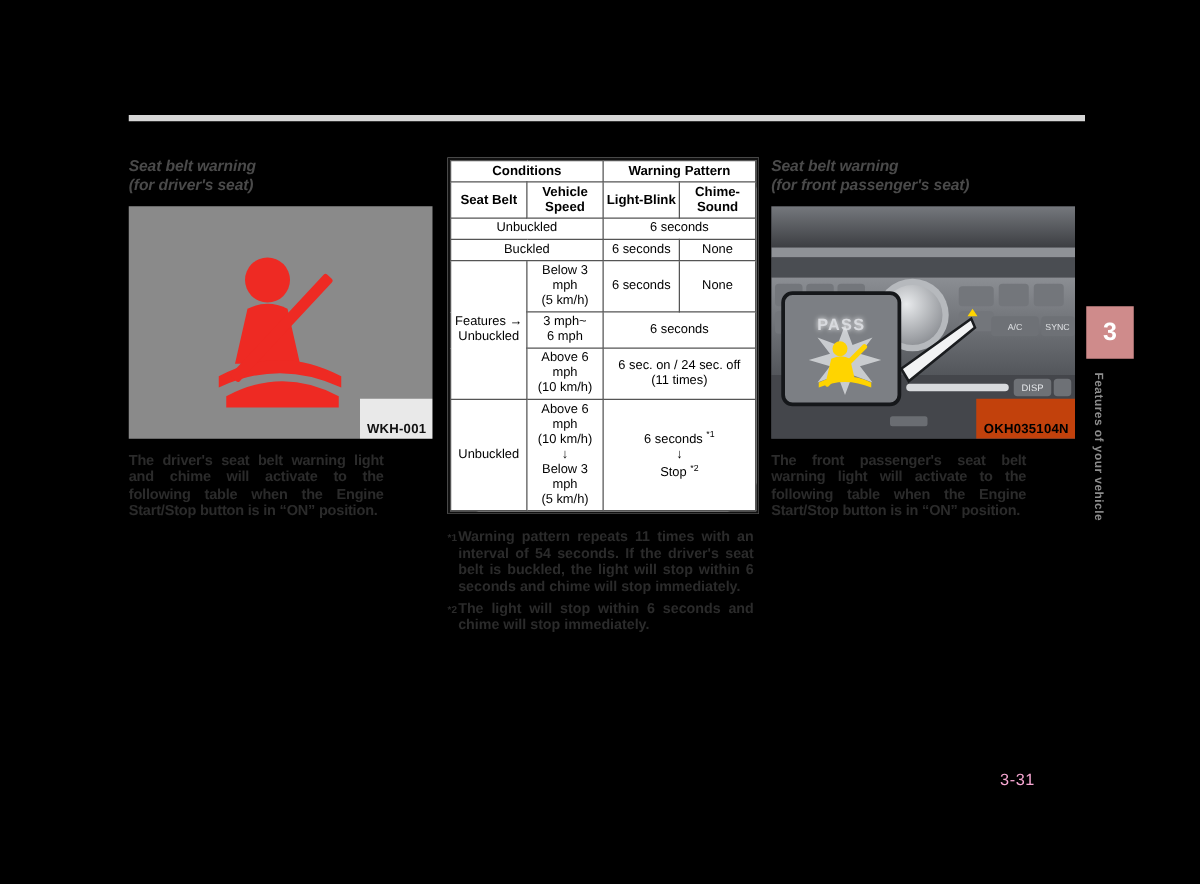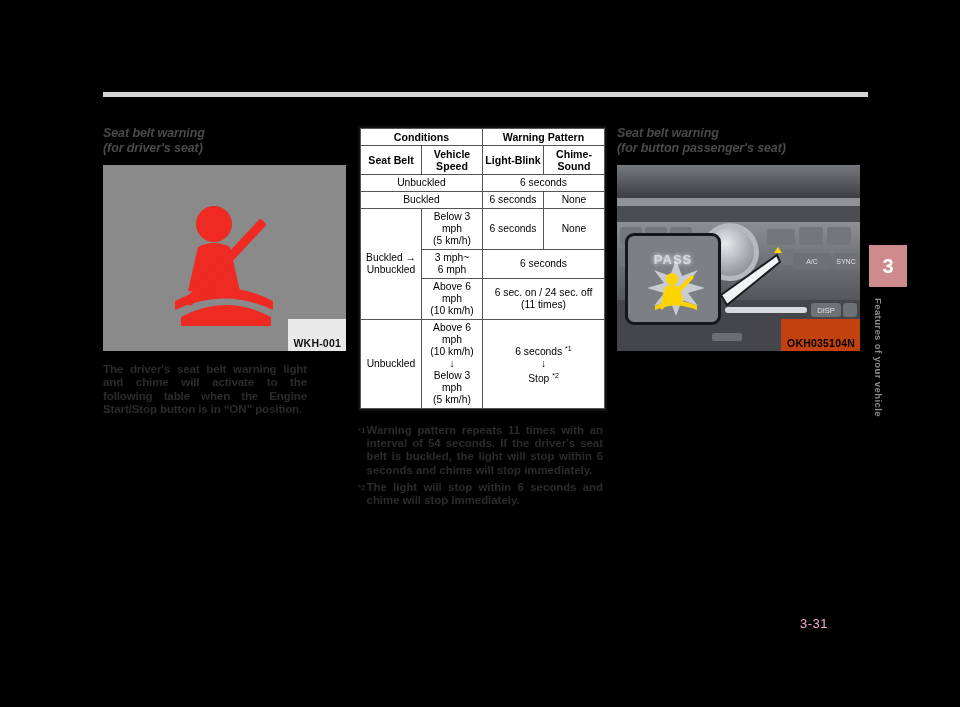--- a/index.html
+++ b/index.html
@@ -239,21 +239,21 @@
           <td colspan="2">Unbuckled</td>
           <td colspan="2">6 seconds</td>
         </tr>
         <tr>
           <td colspan="2">Buckled</td>
           <td>6 seconds</td>
           <td>None</td>
         </tr>
         <tr>
           <td rowspan="3">
-            <span>Buckled →</span><br><span>Unbuckled</span>
+            <span>Features →</span><br><span>Unbuckled</span>
           </td>
           <td>
             <span>Below 3 mph</span><br><span>(5 km/h)</span>
           </td>
           <td>6 seconds</td>
           <td>None</td>
         </tr>
         <tr>
           <td>
             <span>3 mph~</span><br><span>6 mph</span>
@@ -293,21 +293,21 @@
       <div class="fn">
         <span class="fn-mark">*2</span>
         <span class="fn-body">The light will stop within 6 seconds and chime will stop immediately.</span>
       </div>
     </div>
   </div>
 
   <div class="col col-right">
     <div class="heading">
       <div>Seat belt warning</div>
-      <div>(for button passenger's seat)</div>
+      <div>(for front passenger's seat)</div>
     </div>
 
     <div class="figure fig-right">
       <svg class="dash" width="243" height="186" viewBox="0 0 243 186">
         <defs>
           <linearGradient id="g1" x1="0" y1="0" x2="0" y2="1">
             <stop offset="0" stop-color="#75787d"></stop>
               <stop offset="1" stop-color="#3c3e42"></stop>
           </linearGradient>
           <linearGradient id="g2" x1="0" y1="0" x2="0" y2="1">
@@ -366,20 +366,21 @@
           <circle cx="44" cy="43" r="6" fill="#ffd400"></circle>
           <path d="M37 51 q8 -4 15 0 l4 17 h-23 z" fill="#ffd400"></path>
           <path d="M27 70 q21 -10 42 0 l0 4 q-21 -9 -42 0 z" fill="#ffd400"></path>
           <rect x="26" y="55" width="46" height="4" rx="1.5" fill="#ffd400" transform="rotate(-45 48 57)"></rect>
         </svg>
       </div>
 
       <div class="fig-label fig-label-dark">OKH035104N</div>
     </div>
 
+    <div class="body-text">The front passenger's seat belt warning light will activate to the following table when the Engine Start/Stop button is in “ON” position.</div>
   </div>
 
   <div class="chapter-tab">3</div>
   <div class="side-vertical">Features of your vehicle</div>
 
   <div class="page-num">3-31</div>
 
 
 </div>
 

